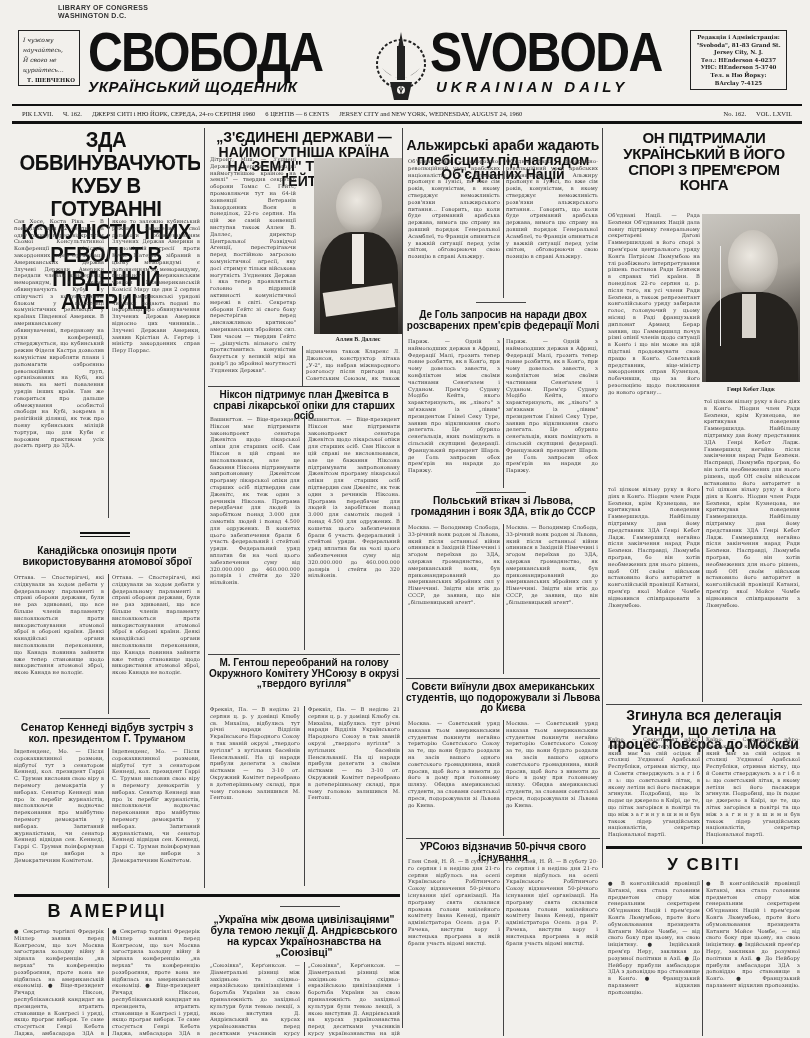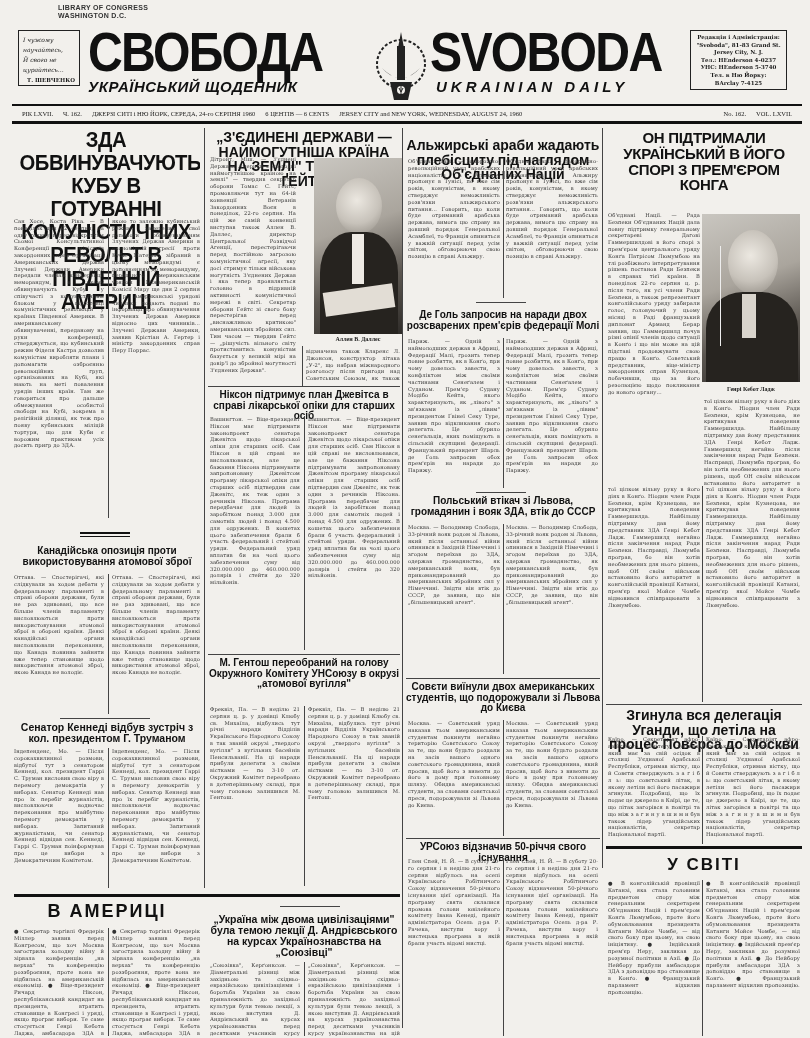--- a/index.html
+++ b/index.html
@@ -123,21 +123,21 @@
 <div class="col body-text" style="left:306px;top:348px;width:94px;height:34px">відзначена також Кларенс Л. Джонсон, конструктор літака „У-2", що набрав міжнародного розголосу після пригоди над Советським Союзом, як також такими двома діячами як Аллен Даллес і Бернард Баруч.</div>
 <div class="vr" style="left:302px;top:346px;height:40px"></div>
 
 <div class="hr" style="left:208px;top:386px;width:192px"></div>
 <div class="col hl" style="left:208px;top:390px;width:192px;font-size:10px">Ніксон підтримує план Джевітса в справі лікарської опіки для старших осіб</div>
 <div class="col body-text" style="left:210px;top:416px;width:90px;height:234px">Вашингтон. — Віце-президент Ніксон має підтримати законопроект сенатора Джевітса щодо лікарської опіки для старших осіб. Сам Ніксон в цій справі не висловлювався, але це бажання Ніксона підтримувати запропоновану Джевітсом програму лікарської опіки для старших осіб підтвердив сам Джевітс, як теж один з речників Ніксона. Програма передбачає для людей із заробітком понад 3.000 для самотніх людей і понад 4.500 для одружених. В кошетах цього забезпечення брали б участь федеральний і стейтові уряди. Федеральний уряд вплатив би на чолі цього забезпечення суму від 320.000.000 до 460.000.000 долярів і стейти до 320 мільйонів.</div>
 <div class="vr" style="left:304px;top:416px;height:234px"></div>
 <div class="col body-text" style="left:308px;top:416px;width:92px;height:234px">Вашингтон. — Віце-президент Ніксон має підтримати законопроект сенатора Джевітса щодо лікарської опіки для старших осіб. Сам Ніксон в цій справі не висловлювався, але це бажання Ніксона підтримувати запропоновану Джевітсом програму лікарської опіки для старших осіб підтвердив сам Джевітс, як теж один з речників Ніксона. Програма передбачає для людей із заробітком понад 3.000 для самотніх людей і понад 4.500 для одружених. В кошетах цього забезпечення брали б участь федеральний і стейтові уряди. Федеральний уряд вплатив би на чолі цього забезпечення суму від 320.000.000 до 460.000.000 долярів і стейти до 320 мільйонів.</div>
 
 <div class="hr" style="left:208px;top:654px;width:192px"></div>
-<div class="col hl" style="left:208px;top:658px;width:192px;font-size:10px">М. Гентош переобраний на голову Окружного Комітету УНСоюзу в окрузі „атомової вугілля"</div>
+<div class="col hl" style="left:208px;top:658px;width:192px;font-size:10px">М. Гентош переобраний на голову Окружного Комітету УНСоюзу в окрузі „твердого вугілля"</div>
 <div class="col body-text" style="left:210px;top:706px;width:90px;height:180px">Фреквіл, Па. — В неділю 21 серпня ц. р. у домівці Клюбу св. Михаїла, відбулись тут річні наради Відділів Українського Народного Союзу в так званій окрузі „твердого вугілля" з вугільних басейнів Пенсильванії. На ці наради прибули делегати з своїми вістками — по 3-10 от. Окружний Комітет переобрано в дотеперішньому складі, при чому головою залишився М. Гентош.</div>
 <div class="vr" style="left:304px;top:706px;height:180px"></div>
 <div class="col body-text" style="left:308px;top:706px;width:92px;height:180px">Фреквіл, Па. — В неділю 21 серпня ц. р. у домівці Клюбу св. Михаїла, відбулись тут річні наради Відділів Українського Народного Союзу в так званій окрузі „твердого вугілля" з вугільних басейнів Пенсильванії. На ці наради прибули делегати з своїми вістками — по 3-10 от. Окружний Комітет переобрано в дотеперішньому складі, при чому головою залишився М. Гентош.</div>
 
 <div class="hr" style="left:280px;top:906px;width:60px"></div>
 <div class="col hl" style="left:208px;top:914px;width:192px;font-size:10.5px">„Україна між двома цивілізаціями" була темою лекції Д. Андрієвського на курсах Українознавства на „Союзівці"</div>
 <div class="col body-text" style="left:210px;top:962px;width:90px;height:74px">„Союзівка", Керґонксон. — Діаметральні різниці між західньою та східньо-евразійською цивілізаціями і боротьба України за свою приналежність до західньої культури були темою лекції, з якою виступив Д. Андрієвський на курсах українознавства перед десятками учасників курсу українознавства на цій оселі Українського Народного Союзу.</div>
 <div class="vr" style="left:304px;top:962px;height:74px"></div>
 <div class="col body-text" style="left:308px;top:962px;width:92px;height:74px">„Союзівка", Керґонксон. — Діаметральні різниці між західньою та східньо-евразійською цивілізаціями і боротьба України за свою приналежність до західньої культури були темою лекції, з якою виступив Д. Андрієвський на курсах українознавства перед десятками учасників курсу українознавства на цій оселі Українського Народного Союзу.</div>
 

